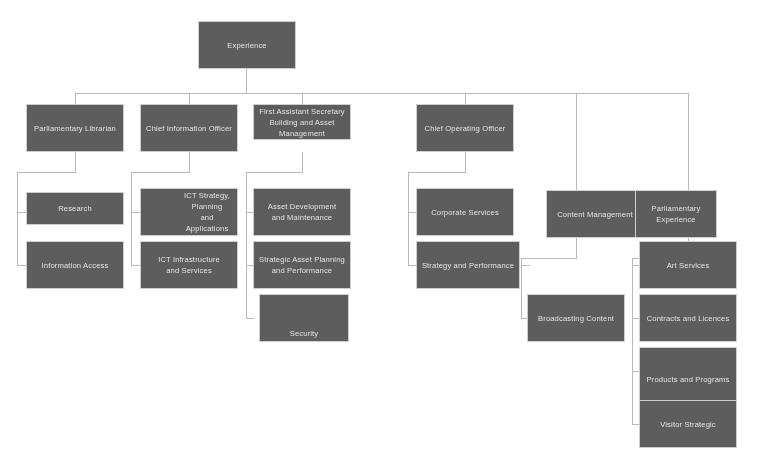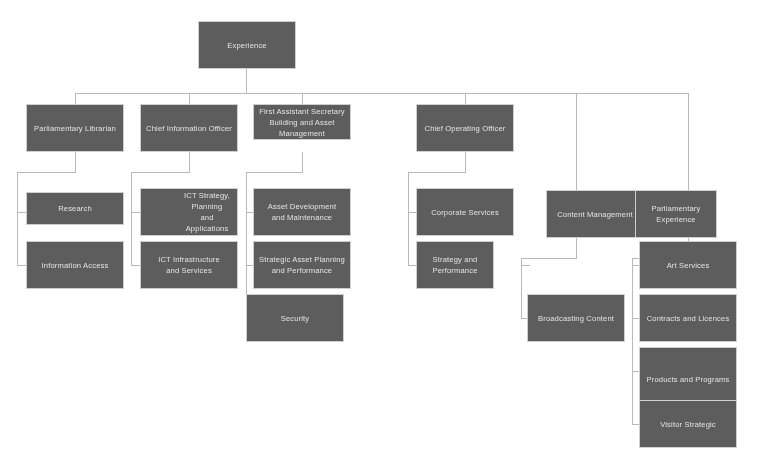--- a/index.html
+++ b/index.html
@@ -147,28 +147,28 @@
   </div>
 
   <div class="node" style="left:253px; top:188px; width:98px; height:48px;">
     <span class="label">Asset Development
 and Maintenance</span>
   </div>
   <div class="node" style="left:253px; top:241px; width:98px; height:48px;">
     <span class="label">Strategic Asset Planning
 and Performance</span>
   </div>
-  <div class="node" style="left:246px; top:294px; width:98px; height:48px;">
+  <div class="node" style="left:259px; top:294px; width:90px; height:48px;align-items:flex-end;">
     <span class="label">Security</span>
   </div>
 
   <div class="node" style="left:416px; top:188px; width:98px; height:48px;">
     <span class="label">Corporate Services</span>
   </div>
-  <div class="node" style="left:416px; top:241px; width:78px; height:48px;">
+  <div class="node" style="left:416px; top:241px; width:104px; height:48px;">
     <span class="label">Strategy and Performance</span>
   </div>
 
   <div class="node" style="left:527px; top:294px; width:98px; height:48px;">
     <span class="label">Broadcasting Content</span>
   </div>
 
   <div class="node" style="left:639px; top:241px; width:98px; height:48px;">
     <span class="label">Art Services</span>
   </div>

